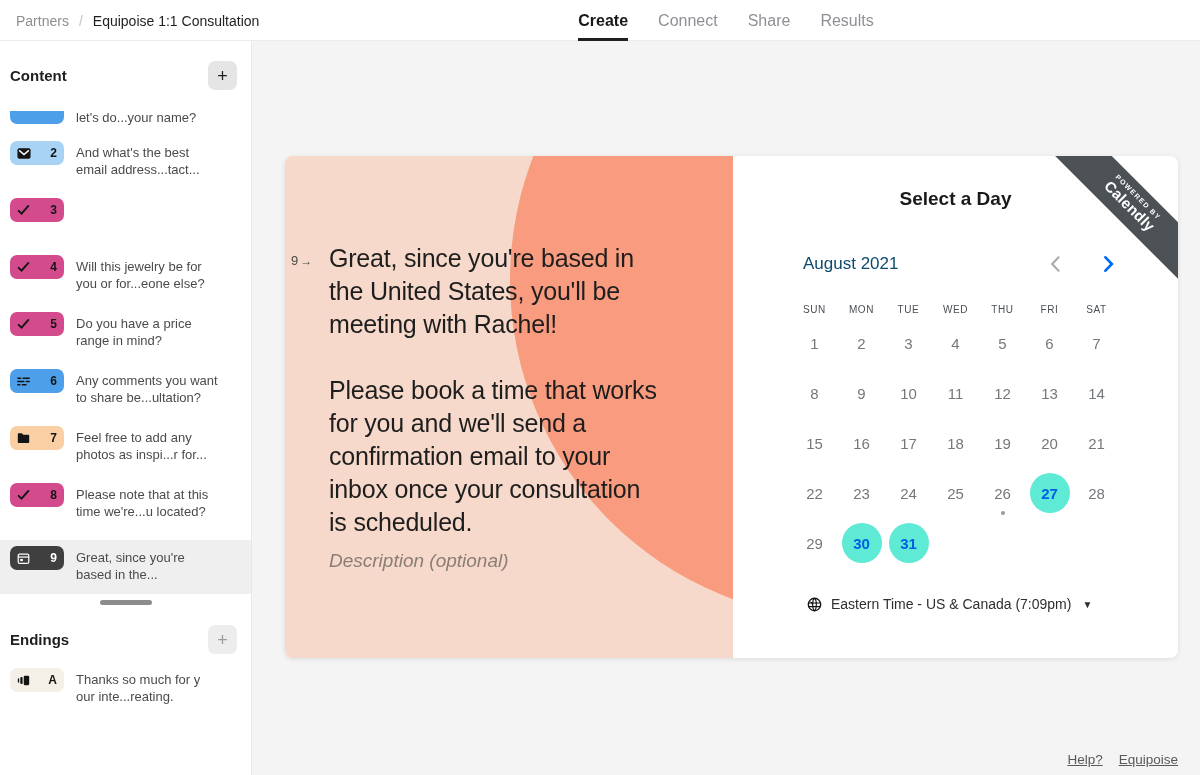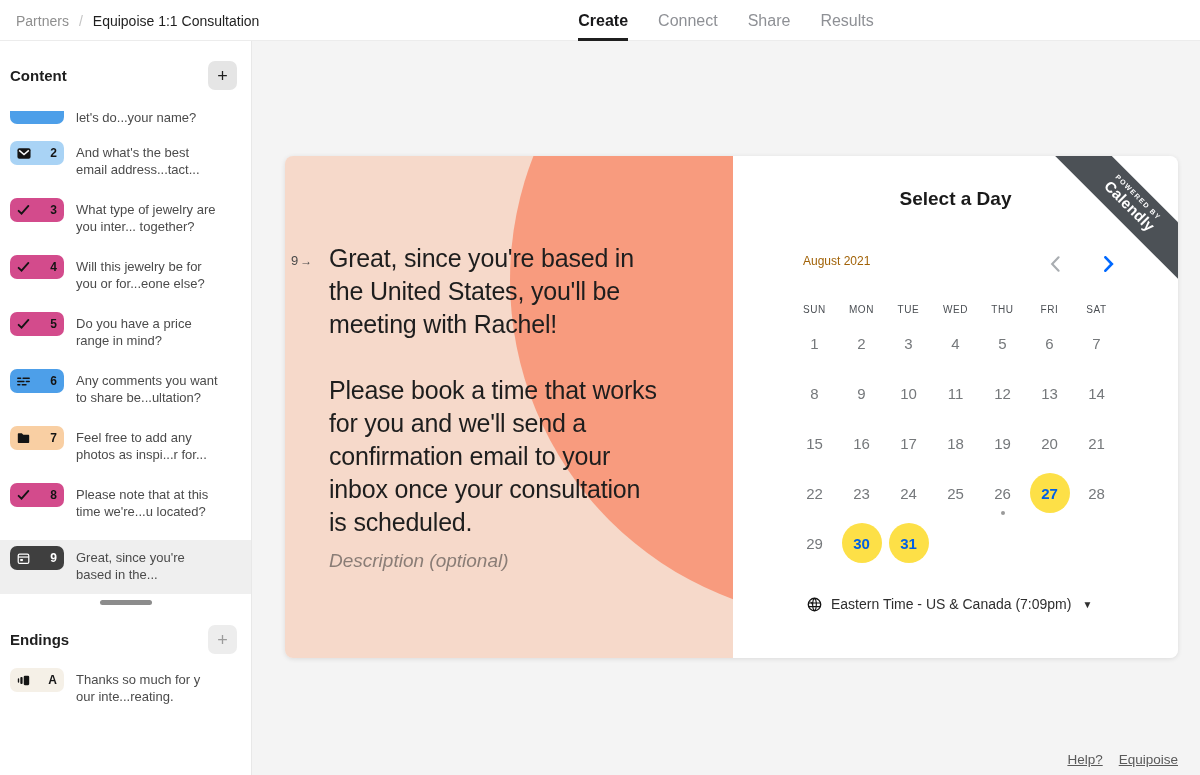--- a/index.html
+++ b/index.html
@@ -45,30 +45,30 @@
   .q-desc { position:absolute; left:44px; top:394px; font-size:19px; font-style:italic; color:#8a7d76; z-index:2; cursor:text; }
 
   
   .cal-panel { position:relative; width:445px; height:502px; background:#fff; border-radius:0 8px 8px 0; overflow:hidden; }
   .cal-title { position:absolute; top:32px; left:0; width:100%; text-align:center; font-size:19px; font-weight:700; color:#1a1a1a; }
   .tr-ribbon { position:absolute; top:0; right:0; width:132px; height:132px; overflow:hidden; border-top-right-radius:8px; }
   .tr-band { position:absolute; top:28px; right:-56px; width:205px; transform:rotate(45deg); background:#4c5156; color:#fff; text-align:center; padding:7px 0 9px; }
   .tr-band .powered { font-size:7px; font-weight:600; letter-spacing:1.3px; }
   .tr-band .brand { font-size:15px; font-weight:700; letter-spacing:.2px; }
   .month-row { position:absolute; left:70px; top:98px; width:310px; display:flex; align-items:center; }
-  .month-label { font-size:12px; color:#a16207; }
+  .month-label { font-size:17px; color:#0c4a6e; }
   .nav-btn { border:none; background:none; cursor:pointer; position:absolute; top:-2px; width:24px; height:24px; display:flex; align-items:center; justify-content:center; }
   .nav-prev { left:240px; }
   .nav-next { left:293px; }
   .weekdays { position:absolute; left:58px; top:148px; display:grid; grid-template-columns:repeat(7,47px); }
   .weekdays span { text-align:center; font-size:10px; letter-spacing:.6px; color:#4b4f54; font-weight:500; }
   .weeks { position:absolute; left:58px; top:162px; display:grid; grid-template-columns:repeat(7,47px); grid-auto-rows:50px; }
   .cal-cell { display:flex; align-items:center; justify-content:center; position:relative; }
   .day { width:40px; height:40px; border-radius:50%; display:flex; align-items:center; justify-content:center; font-size:15px; color:#75787b; }
-  .day.avail { background:#fde047; color:#0060e5; font-weight:700; cursor:pointer; }
+  .day.avail { background:#5eead4; color:#0060e5; font-weight:700; cursor:pointer; }
   .today-dot { position:absolute; bottom:3px; left:50%; transform:translateX(-50%); width:4px; height:4px; border-radius:50%; background:#9a9a9a; }
   .tz-row { position:absolute; left:74px; top:440px; display:flex; align-items:center; gap:9px; font-size:14px; color:#2f2f2f; cursor:pointer; }
   .tz-caret { font-size:10px; color:#2f2f2f; margin-left:2px; }
 
   
   .foot-links { position:absolute; right:22px; bottom:8px; display:flex; gap:16px; }
   .foot-links a { font-size:13.5px; color:#595959; text-decoration:underline; cursor:pointer; }
 </style>
 </head>
 <body>
@@ -115,22 +115,20 @@
       </div>
       <div class="item-row">
         <div class="pill" style="background: rgb(211, 75, 140);">
           <span class="icon-wrap">
             <svg width="13" height="12" viewBox="0 0 16 14">
               <path d="M2 8l3.6 3.6L14 2" fill="none" stroke="#141414" stroke-width="2.3" stroke-linecap="round"></path>
             </svg>
           </span>
           <span class="num">3</span>
         </div>
-        <span class="item-label">What type of jewelry are
-you inter... together?</span>
       </div>
       <div class="item-row">
         <div class="pill" style="background: rgb(211, 75, 140);">
           <span class="icon-wrap">
             <svg width="13" height="12" viewBox="0 0 16 14">
               <path d="M2 8l3.6 3.6L14 2" fill="none" stroke="#141414" stroke-width="2.3" stroke-linecap="round"></path>
             </svg>
           </span>
           <span class="num">4</span>
         </div>

